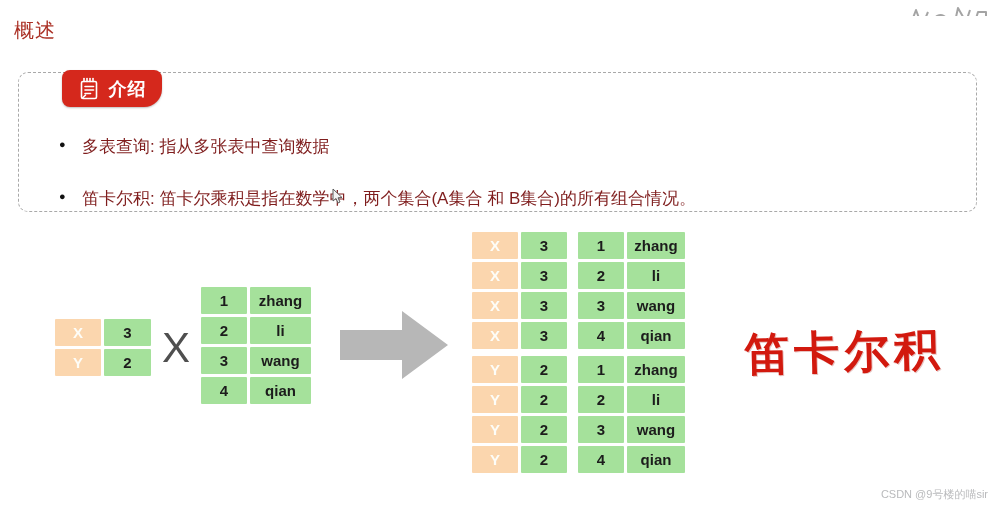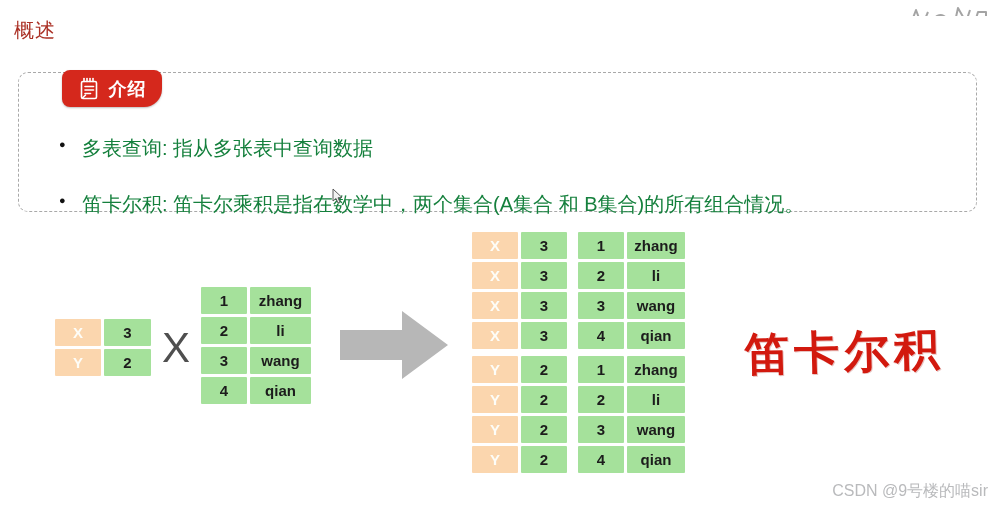--- a/index.html
+++ b/index.html
@@ -38,21 +38,21 @@
     border-radius:8px 8px 18px 8px;
     display:flex; align-items:center; justify-content:center; gap:9px;
     box-shadow:0 1px 2px rgba(0,0,0,.25);
     margin-left:44px;
   }
   .badge-label { color:#ffffff; font-size:18px; font-weight:bold; letter-spacing:1px; }
   .badge-icon { display:flex; }
   .callout ul { list-style:none; margin:0; padding:62px 0 0 40px; }
   .callout li {
     position:relative; padding-left:23px; margin-bottom:29px;
-    font-size:20px; color:#15803d;
+    font-size:17px; color:#7f1d1d;
   }
   .callout li::before {
     content:"●"; position:absolute; left:0; top:3px; font-size:11px; color:#111;
   }
 
   
   .cell {
     display:flex; align-items:center; justify-content:center;
     font-size:15px; font-weight:bold; color:#1c1c1c;
     border-radius:1px;
@@ -89,21 +89,21 @@
     transform:rotate(-1.5deg);
     text-shadow:1px 1px 0 rgba(160,20,10,.25);
   }
 
   
   .cursor { position:absolute; left:331px; top:188px; }
 
   
   .csdn-mark {
     position:absolute; right:14px; bottom:6px;
-    font-size:16px; color:#b9babc;
+    font-size:11px; color:#b9babc;
     text-shadow:1px 1px 0 #ffffff;
   }
 </style>
 </head>
 <body>
 
 <div class="page">
 
   <h1 class="page-title">概述</h1>
 

